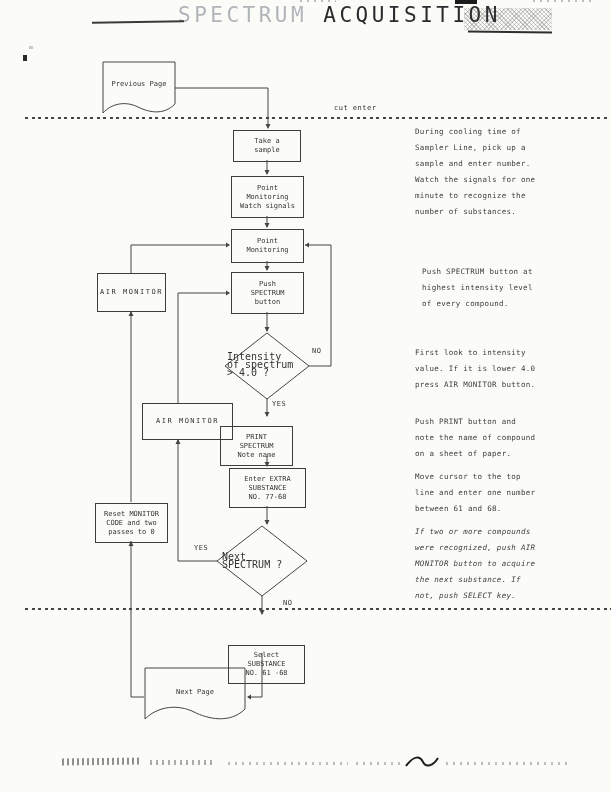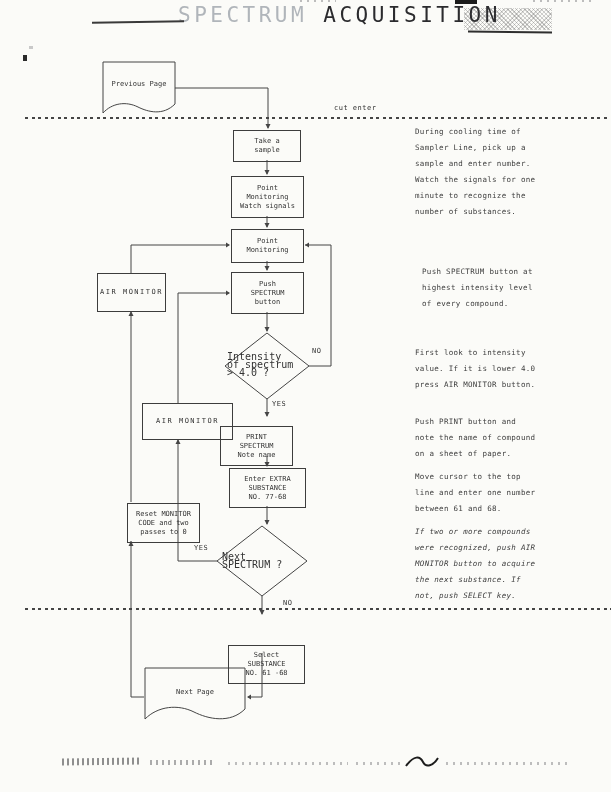--- a/index.html
+++ b/index.html
@@ -147,21 +147,21 @@
 SPECTRUM
 Note name</div>
   <div class="box" style="left:229px;top:468px;width:75px;height:38px;">Enter EXTRA
 SUBSTANCE
 NO. 77-68</div>
   <div class="box" style="left:228px;top:616px;width:75px;height:37px;margin-top:29px;">Select
 SUBSTANCE
 NO. 61 -68</div>
   <div class="box am" style="left:97px;top:273px;width:67px;height:37px;">AIR MONITOR</div>
   <div class="box am" style="left:142px;top:403px;width:89px;height:35px;">AIR MONITOR</div>
-  <div class="box" style="left:95px;top:503px;width:71px;height:38px;margin-left:32px;">Reset MONITOR
+  <div class="box" style="left:95px;top:503px;width:71px;height:38px;">Reset MONITOR
 CODE and two
 passes to 0</div>
 
   <div class="dtext" style="left:227px;top:353px;width:80px;">Intensity
 of spectrum
 &gt; 4.0 ?</div>
   <div class="dtext" style="left:222px;top:553px;width:80px;">Next
 SPECTRUM ?</div>
 
   <div class="doclabel" style="left:106px;top:80px;width:66px;">Previous Page</div>

